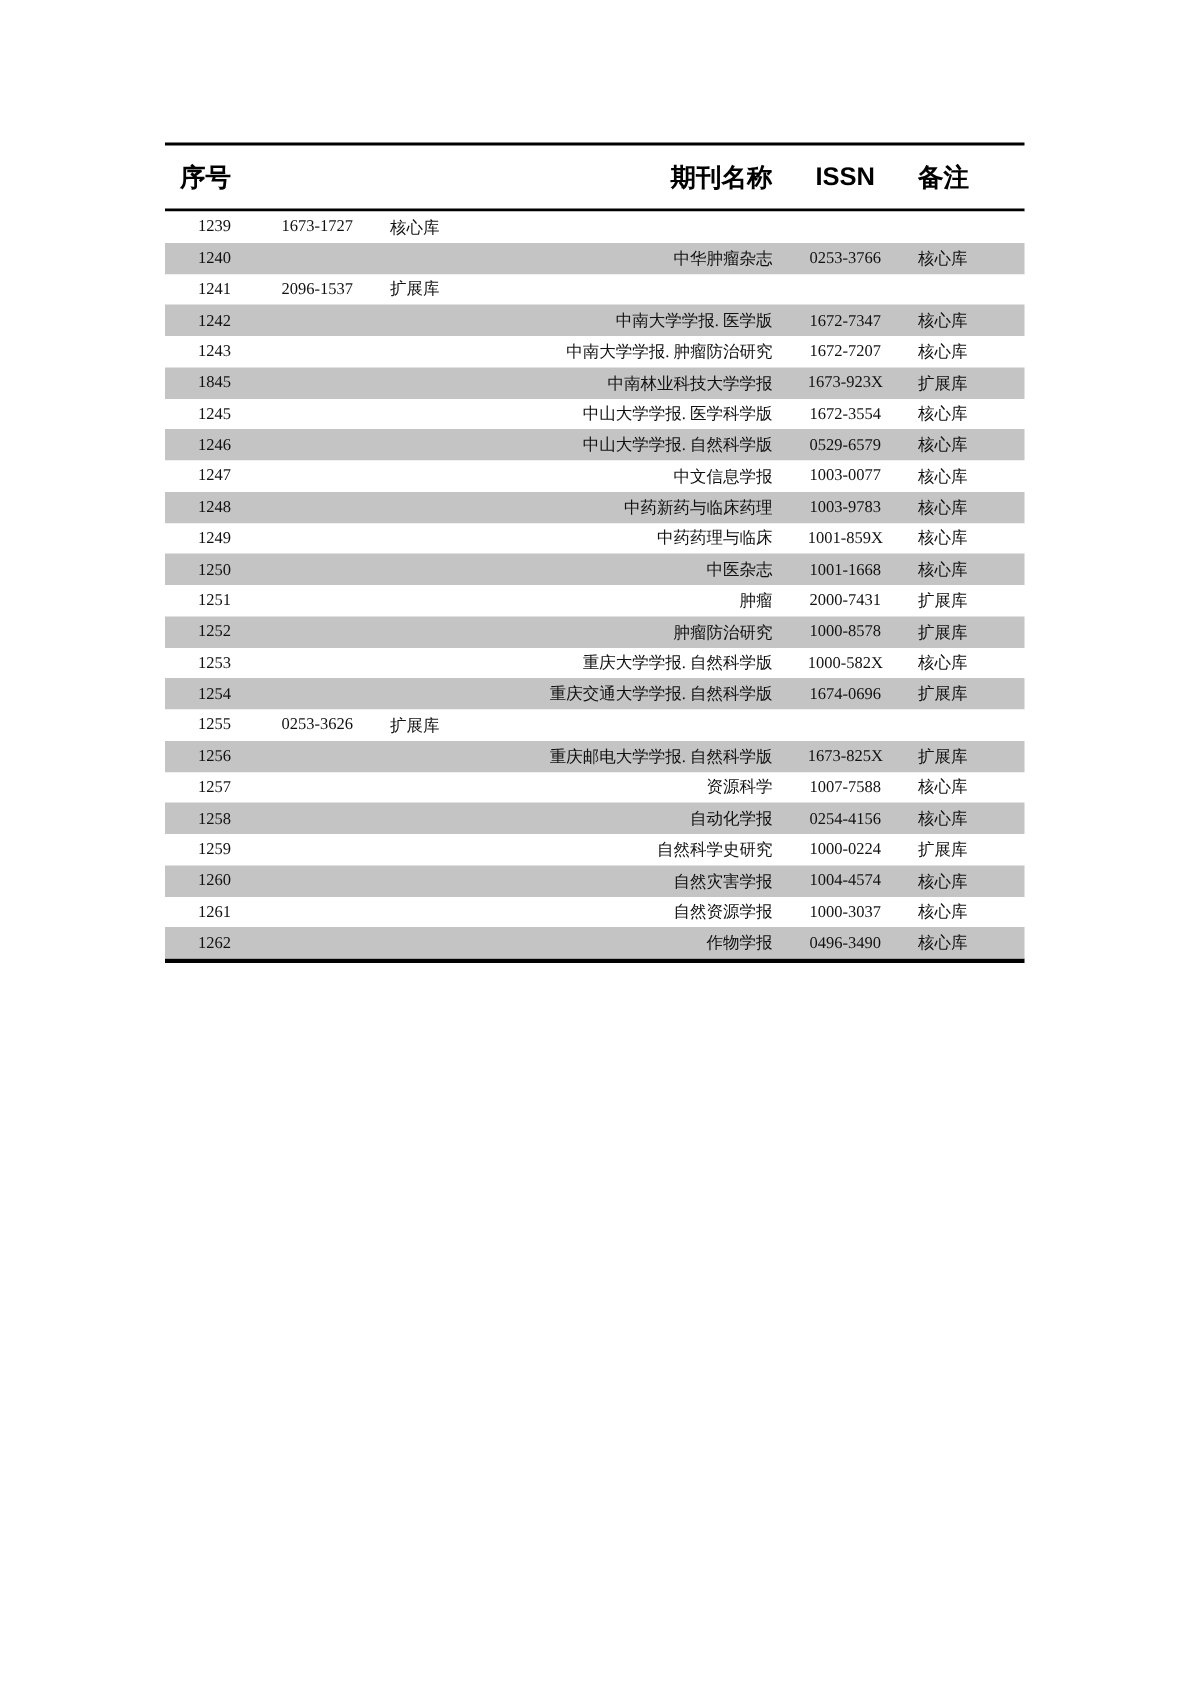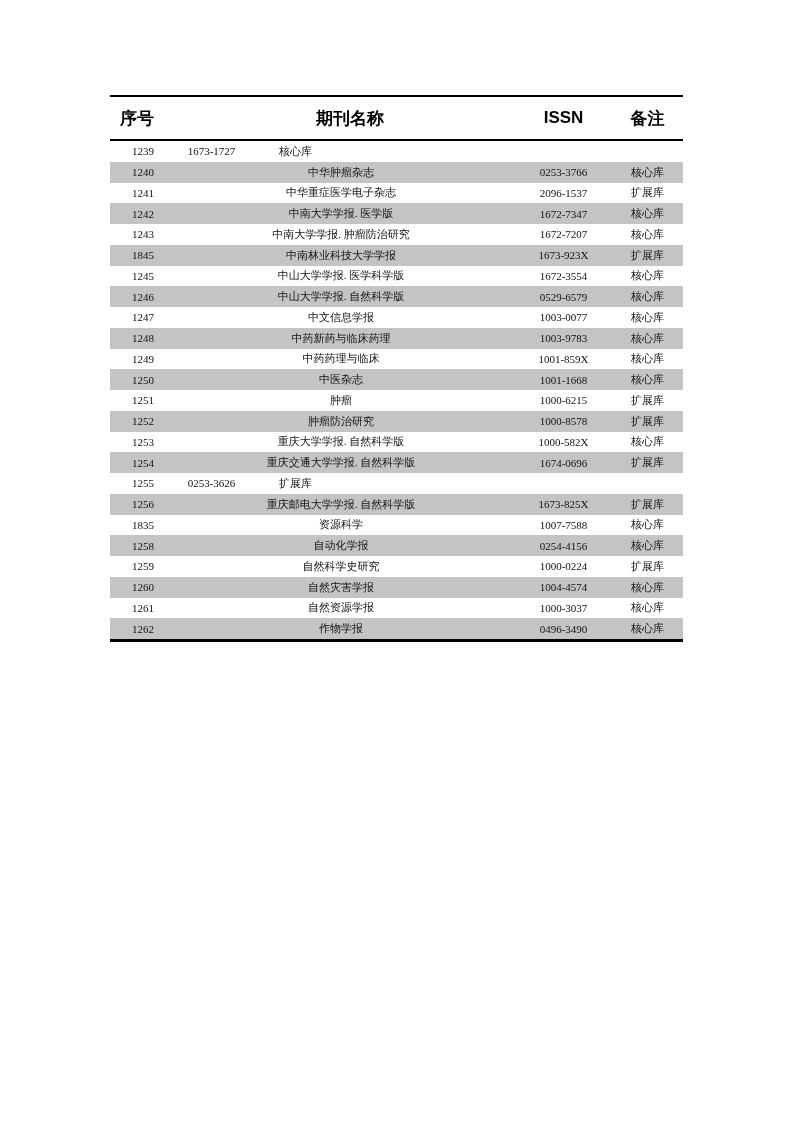--- a/index.html
+++ b/index.html
@@ -46,32 +46,32 @@
   }
   .c { overflow: hidden; white-space: nowrap; }
   .c.seq {
     width: 53px;
     text-align: right;
     padding-right: 9px;
     box-sizing: border-box;
   }
   .c.name {
     flex: 1;
-    text-align: center;
+    text-align: right;
     padding-left: 4px;
     box-sizing: border-box;
   }
   .thead .c.name { padding-left: 22px; }
   .c.issn {
     width: 97px;
     text-align: center;
   }
   .c.note {
     width: 71px;
-    text-align: center;
+    text-align: left;
   }
 </style>
 </head>
 <body>
 
 <div class="page">
   <div class="journal-table">
     <div class="thead">
       <div class="c seq">序号</div>
       <div class="c name">期刊名称</div>
@@ -87,21 +87,20 @@
 
   <div class="tr alt">
     <div class="c seq">1240</div>
     <div class="c name">中华肿瘤杂志</div>
     <div class="c issn">0253-3766</div>
     <div class="c note">核心库</div>
   </div>
 
   <div class="tr">
     <div class="c seq">1241</div>
-    <div class="c name">中华重症医学电子杂志</div>
     <div class="c issn">2096-1537</div>
     <div class="c note">扩展库</div>
   </div>
 
   <div class="tr alt">
     <div class="c seq">1242</div>
     <div class="c name">中南大学学报. 医学版</div>
     <div class="c issn">1672-7347</div>
     <div class="c note">核心库</div>
   </div>
@@ -158,21 +157,21 @@
   <div class="tr alt">
     <div class="c seq">1250</div>
     <div class="c name">中医杂志</div>
     <div class="c issn">1001-1668</div>
     <div class="c note">核心库</div>
   </div>
 
   <div class="tr">
     <div class="c seq">1251</div>
     <div class="c name">肿瘤</div>
-    <div class="c issn">1000-6215</div>
+    <div class="c issn">2000-7431</div>
     <div class="c note">扩展库</div>
   </div>
 
   <div class="tr alt">
     <div class="c seq">1252</div>
     <div class="c name">肿瘤防治研究</div>
     <div class="c issn">1000-8578</div>
     <div class="c note">扩展库</div>
   </div>
 
@@ -197,21 +196,21 @@
   </div>
 
   <div class="tr alt">
     <div class="c seq">1256</div>
     <div class="c name">重庆邮电大学学报. 自然科学版</div>
     <div class="c issn">1673-825X</div>
     <div class="c note">扩展库</div>
   </div>
 
   <div class="tr">
-    <div class="c seq">1835</div>
+    <div class="c seq">1257</div>
     <div class="c name">资源科学</div>
     <div class="c issn">1007-7588</div>
     <div class="c note">核心库</div>
   </div>
 
   <div class="tr alt">
     <div class="c seq">1258</div>
     <div class="c name">自动化学报</div>
     <div class="c issn">0254-4156</div>
     <div class="c note">核心库</div>

